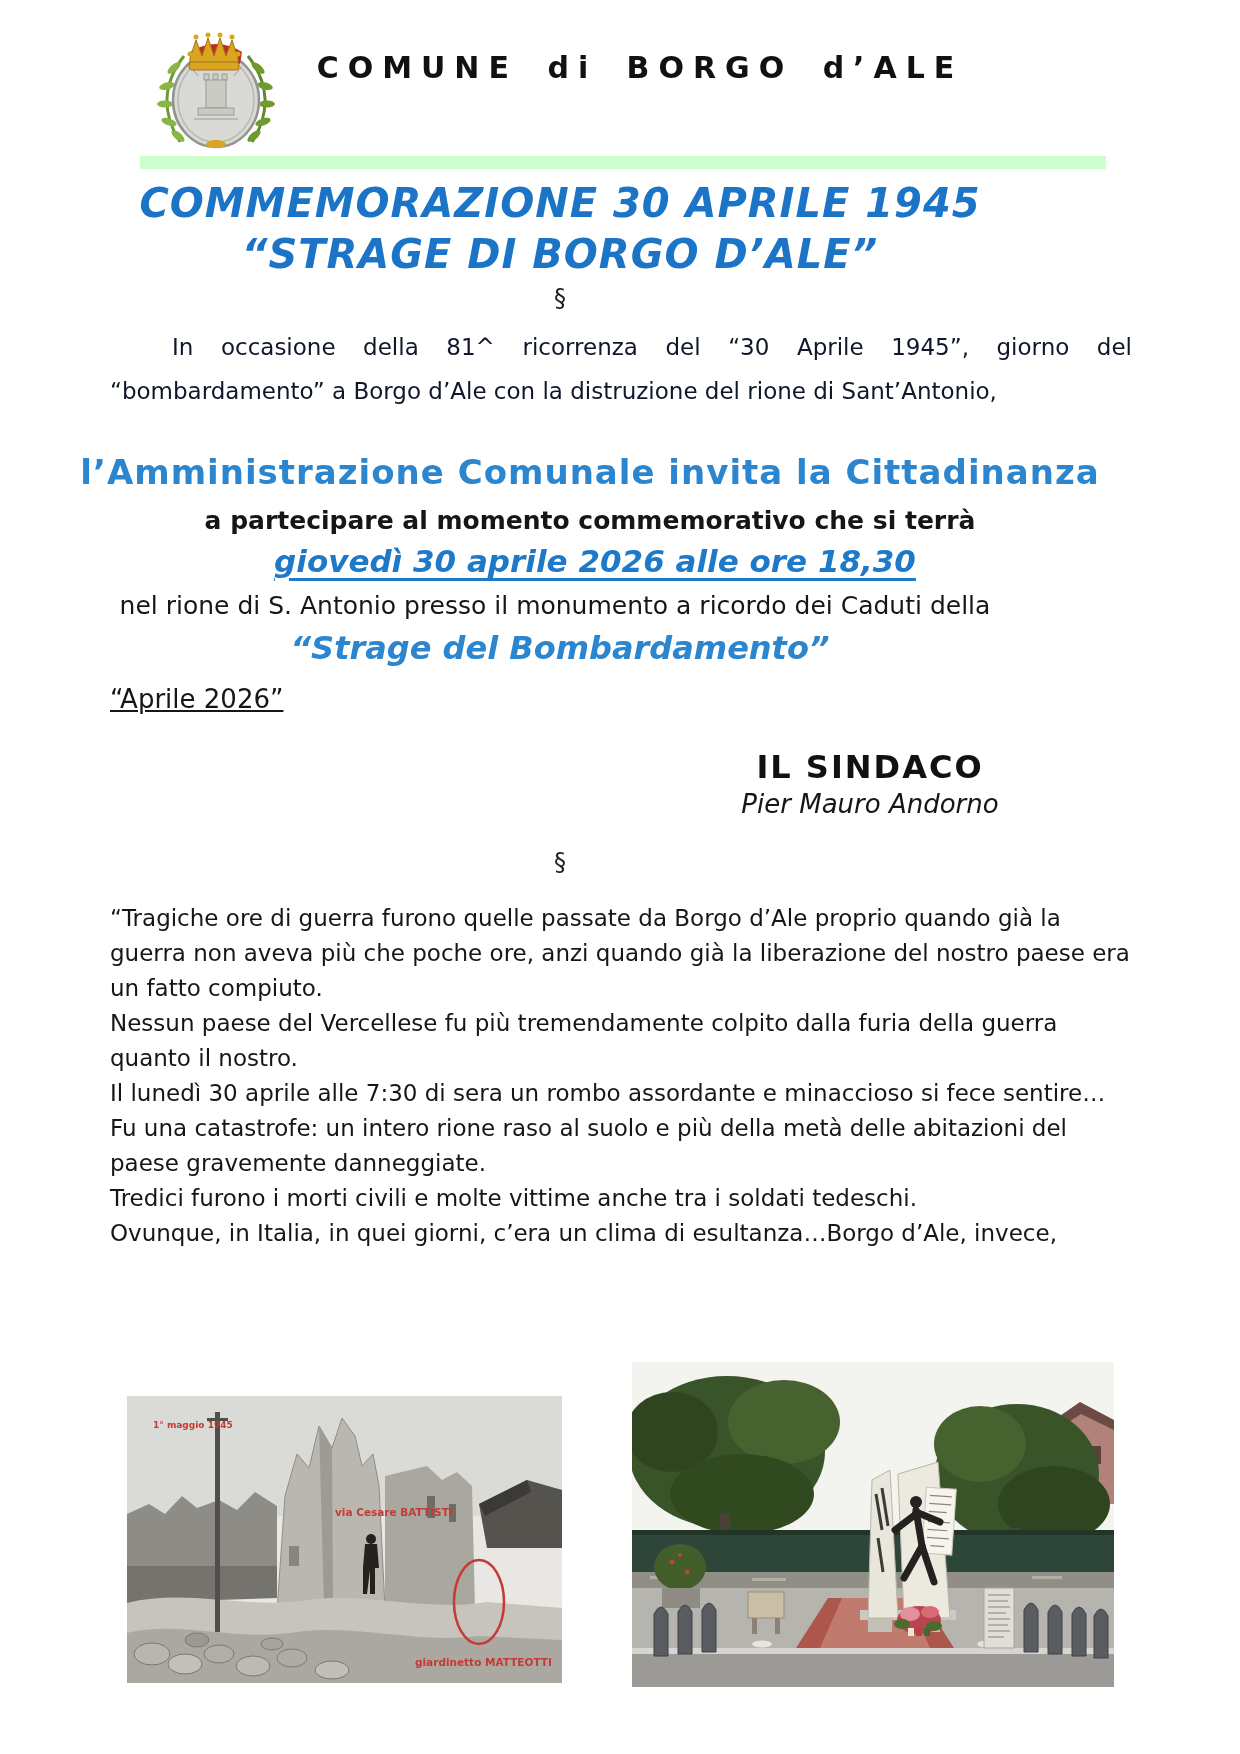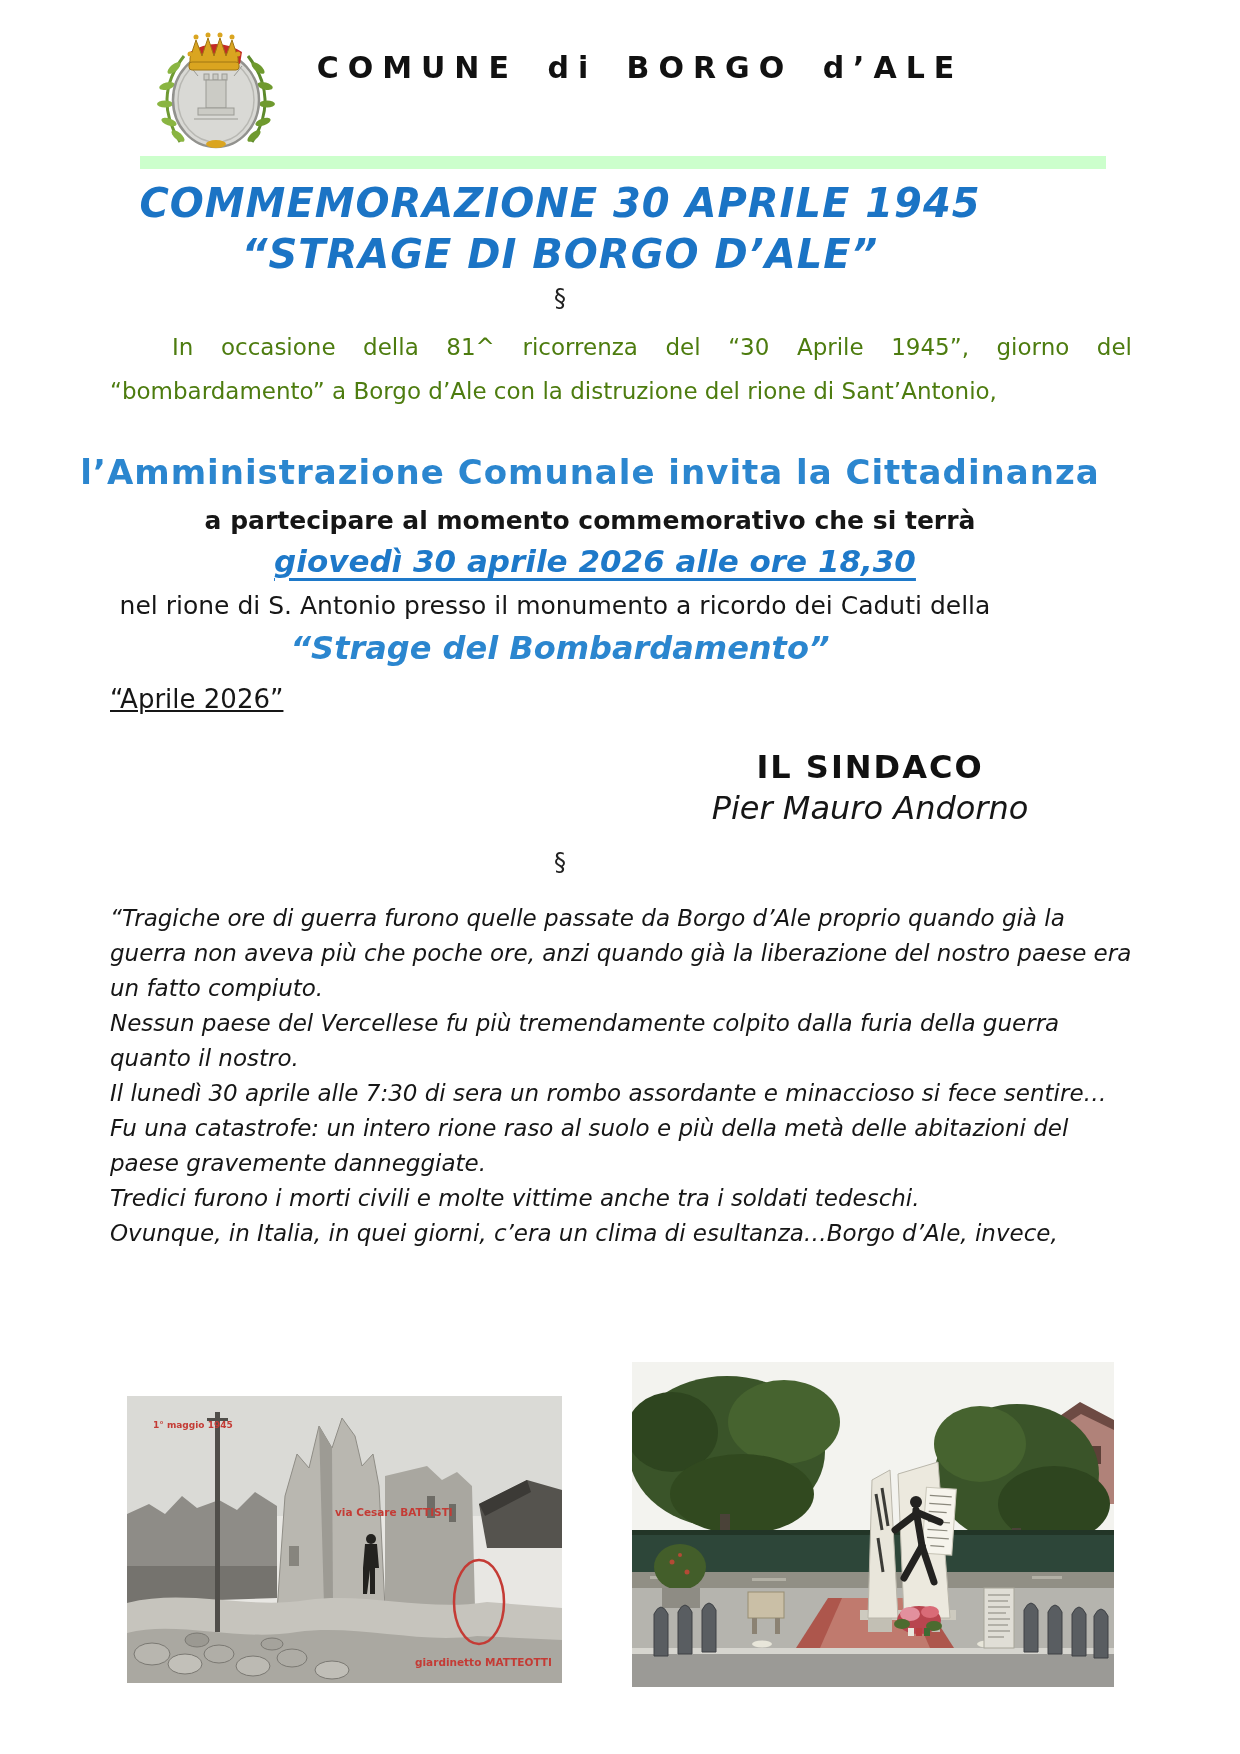--- a/index.html
+++ b/index.html
@@ -32,21 +32,21 @@
     font-size:40px;font-weight:bold;font-style:italic;
     color:#1b74c5;letter-spacing:1px;
   }
   .blue-title2{top:231px;}
   .section-mark{
     left:0;width:1120px;font-size:24px;color:#222;
   }
   .sec1{top:284px;}
   .sec2{top:848px;}
   .intro-line{
-    left:110px;width:1022px;font-size:23px;color:#4d7c0f;
+    left:110px;width:1022px;font-size:23px;color:#0f172a;
   }
   .intro1{top:334px;text-align:justify;text-align-last:justify;text-indent:62px;}
   .intro2{top:378px;}
   .invite-main{
     left:30px;top:452px;width:1120px;
     font-size:34px;font-weight:bold;color:#2b86cf;letter-spacing:1px;
   }
   .invite-sub{
     left:30px;top:506px;width:1120px;font-size:25px;color:#161616;font-weight:bold;
   }
@@ -66,25 +66,25 @@
   }
   .date-note{
     left:110px;top:684px;font-size:26px;color:#161616;text-decoration:underline;
   }
   .sig-role{
     left:610px;top:748px;width:520px;
     font-size:32px;font-weight:bold;letter-spacing:2px;color:#111;
   }
   .sig-name{
     left:610px;top:789px;width:520px;
-    font-size:32px;font-style:italic;color:#161616;
+    font-size:26px;font-style:italic;color:#161616;
   }
   .quote{
     left:110px;top:901px;width:1040px;
-    font-size:23px;font-style:italic;color:#161616;
+    font-size:23px;color:#161616;
   }
   .quote .ln{height:35px;line-height:35px;white-space:nowrap;}
   .photo{display:block;}
   .photo-left{left:127px;top:1396px;width:435px;height:287px;}
   .photo-right{left:632px;top:1362px;width:482px;height:325px;}
   .crest{left:150px;top:12px;width:132px;height:138px;}
 </style>
 </head>
 <body>
 

